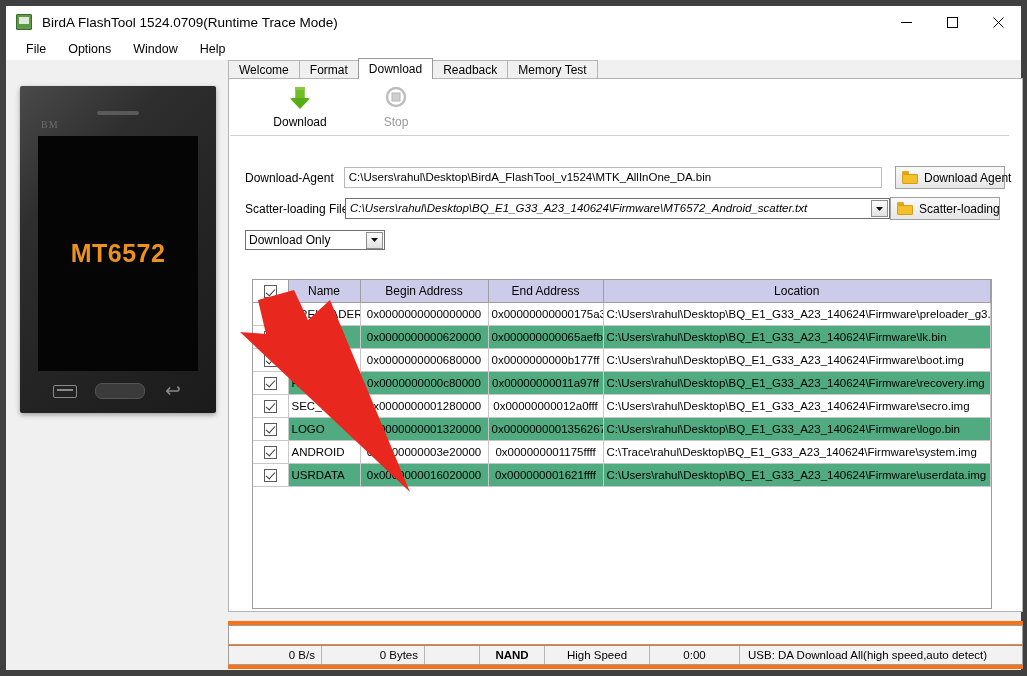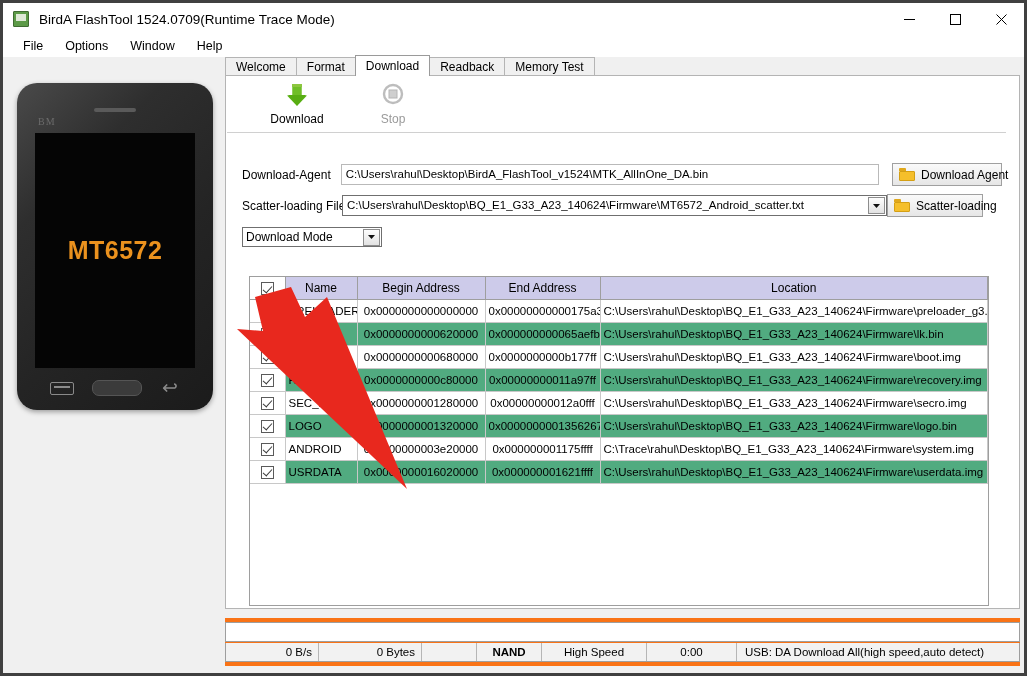--- a/index.html
+++ b/index.html
@@ -16,21 +16,21 @@
     overflow: hidden;
     position: relative;
   }
 
   
   #window {
     position: absolute;
     left: 0; top: 0;
     width: 1027px; height: 676px;
     background: #f0f0f0;
-    border: 3px solid #404040;
+    border: 6px solid #404040;
     box-sizing: border-box;
   }
 
   
   #titlebar {
     position: absolute;
     left: 0; top: 0;
     width: 100%; height: 32px;
     background: #ffffff;
     box-sizing: border-box;
@@ -96,21 +96,21 @@
   #phone-panel {
     position: absolute;
     left: 0; top: 56px;
     width: 213px; height: 570px;
     background: #f0f0f0;
   }
   #phone {
     position: absolute;
     left: 14px; top: 24px;
     width: 196px; height: 327px;
-    border-radius: 20px;
+    border-radius: 2px;
     background: linear-gradient(135deg,#4a4a4a 0%,#2e2e2e 28%,#242424 60%,#1b1b1b 100%);
     box-shadow: 0 2px 5px rgba(0,0,0,.35);
     box-sizing: border-box;
   }
   #phone-speaker {
     position: absolute;
     left: 50%; top: 25px;
     transform: translateX(-50%);
     width: 42px; height: 4px;
     border-radius: 2px;
@@ -270,20 +270,21 @@
     padding: 0 4px;
     color: #000;
     box-sizing: border-box;
     white-space: nowrap;
     overflow: hidden;
   }
   .tbox.combo {
     border: 1px solid #6f6f6f;
     padding-right: 20px;
     position: relative;
+    font-style: italic;
   }
   .combo-arrow {
     position: absolute;
     right: 1px; top: 1px;
     width: 17px; height: 17px;
     background: linear-gradient(#fdfdfd,#e2e2e2);
     border: 1px solid #8d8d8d;
     box-sizing: border-box;
     display: flex; align-items: center; justify-content: center;
   }
@@ -556,29 +557,29 @@
         <div class="form-row">
           <div class="form-label" style="width:100px">Scatter-loading File</div>
           <div class="tbox combo" style="width:545px">
             <span>C:\Users\rahul\Desktop\BQ_E1_G33_A23_140624\Firmware\MT6572_Android_scatter.txt</span>
             <span class="combo-arrow">
               <svg width="7" height="4" viewBox="0 0 7 4">
                   <polygon points="0,0 7,0 3.5,4" fill="#101010"></polygon>
                 </svg>
             </span>
           </div>
-          <div class="browse-btn" style="width:96px">
+          <div class="browse-btn" style="width:110px">
             <span class="folder-ico"></span>
             <span>Scatter-loading</span>
           </div>
         </div>
 
         <div class="form-row" style="margin-top:2px">
           <div id="mode-select">
-            <span>Download Mode</span>
+            <span>Download Only</span>
             <span class="combo-arrow">
               <svg width="7" height="4" viewBox="0 0 7 4">
                   <polygon points="0,0 7,0 3.5,4" fill="#101010"></polygon>
                 </svg>
             </span>
           </div>
         </div>
       </div>
 
       <div id="table-wrap">

